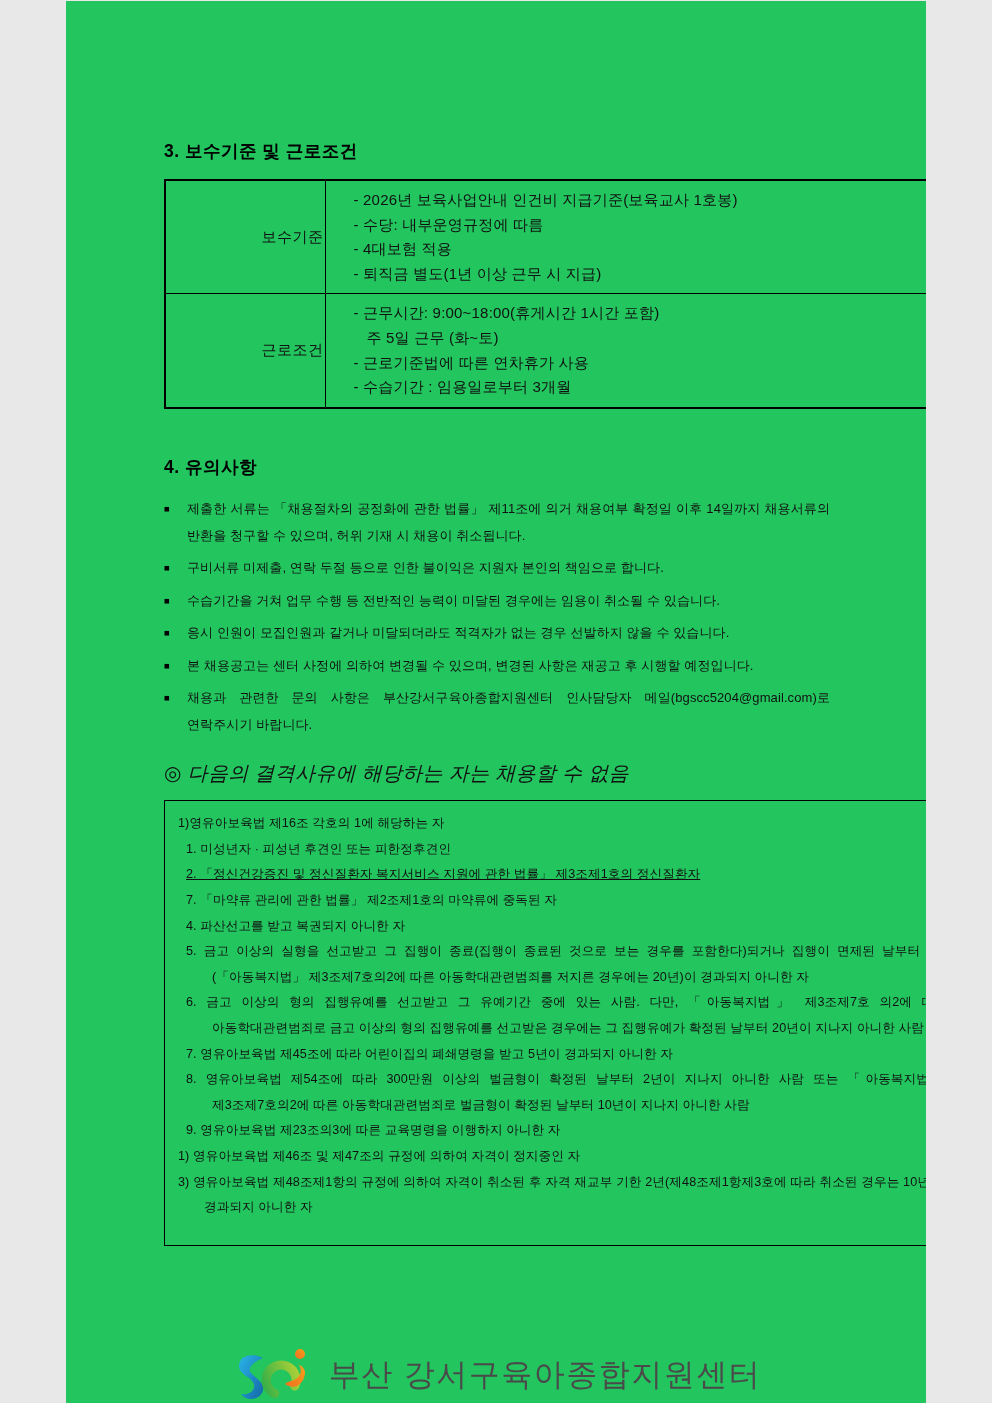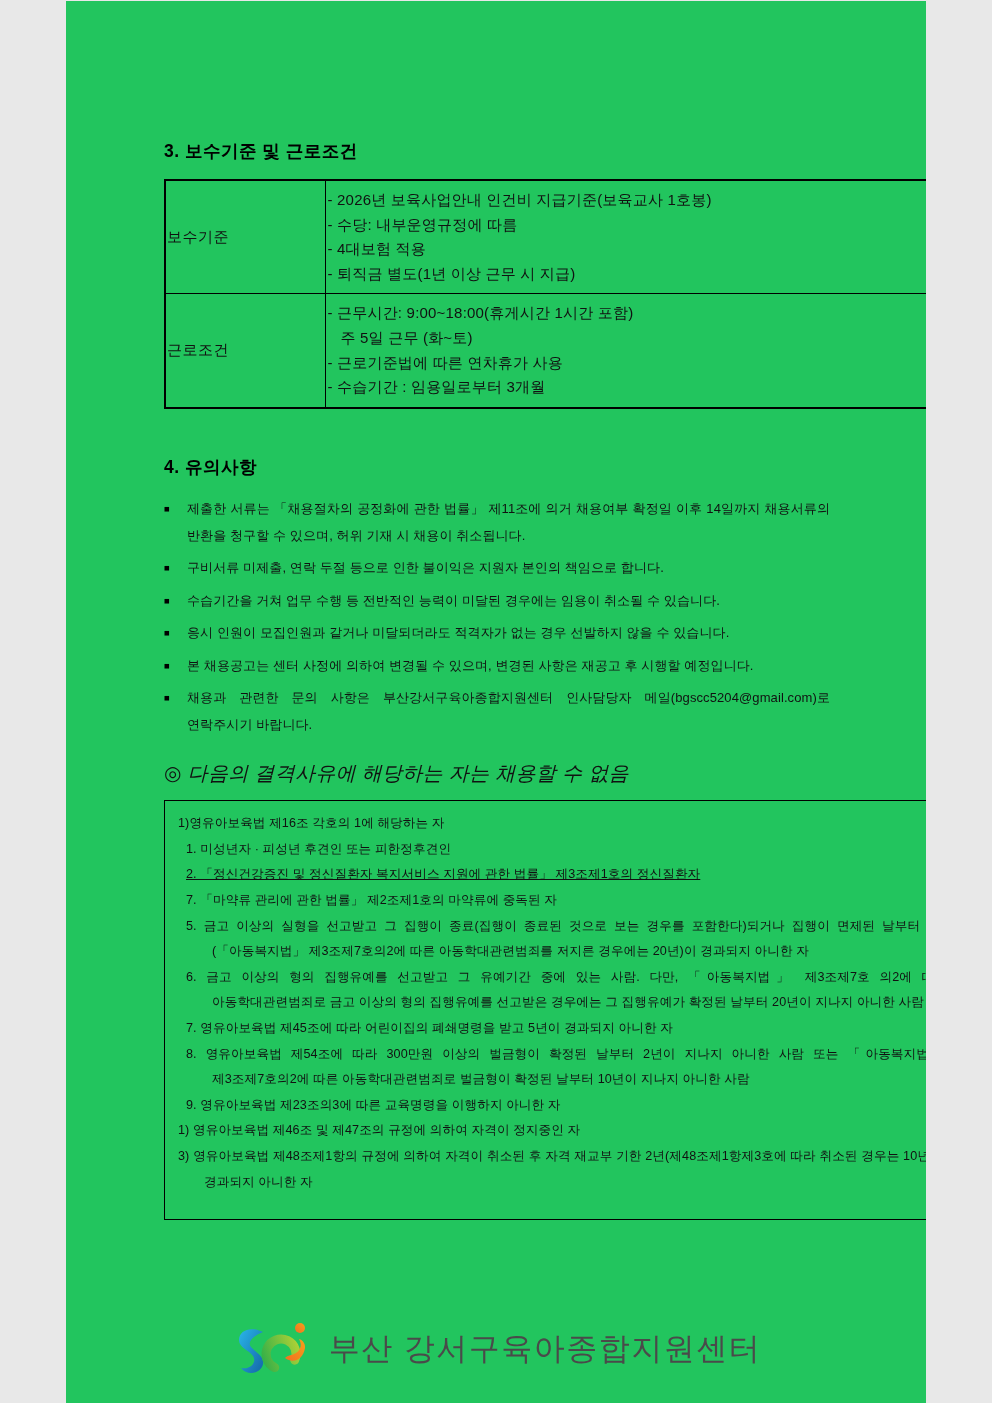--- a/index.html
+++ b/index.html
@@ -38,25 +38,25 @@
   table.pay th{
     background:#f1f1f1;
     font-weight:normal;
     height:36px;
     text-align:center;
     letter-spacing:2px;
     white-space:pre;
   }
   td.cat{
     width:160px;
-    text-align:left;
+    text-align:right;
     letter-spacing:.5px;
   }
   td.cnt{
-    padding:7px 10px 7px 2px;
+    padding:7px 10px 7px 28px;
   }
   td.cnt .ln{
     line-height:24.6px;
     letter-spacing:.2px;
     white-space:nowrap;
   }
   td.cnt .ln.cont{padding-left:13px;}
   
   .notice{margin:0 0 22px 0;}
   .bullet{
@@ -177,20 +177,21 @@
     </div>
   </div>
 
   <div class="disq-head">◎ 다음의 결격사유에 해당하는 자는 채용할 수 없음</div>
 
   <div class="disq-box">
     <div class="bl lvl0">1)영유아보육법 제16조 각호의 1에 해당하는 자</div>
     <div class="bl lvl1">1. 미성년자 · 피성년 후견인 또는 피한정후견인</div>
     <div class="bl lvl1 u">2. 「정신건강증진 및 정신질환자 복지서비스 지원에 관한 법률」 제3조제1호의 정신질환자</div>
     <div class="bl lvl1">7. 「마약류 관리에 관한 법률」 제2조제1호의 마약류에 중독된 자</div>
+    <div class="bl lvl1">4. 파산선고를 받고 복권되지 아니한 자</div>
     <div class="bl lvl1">5. 금고 이상의 실형을 선고받고 그 집행이 종료(집행이 종료된 것으로 보는 경우를 포함한다)되거나 집행이 면제된 날부터 5년(「아동복지법」 제3조제7호의2에 따른 아동학대관련범죄를 저지른 경우에는 20년)이 경과되지 아니한 자</div>
     <div class="bl lvl1">6. 금고 이상의 형의 집행유예를 선고받고 그 유예기간 중에 있는 사람. 다만, 「아동복지법」 제3조제7호 의2에 따른 아동학대관련범죄로 금고 이상의 형의 집행유예를 선고받은 경우에는 그 집행유예가 확정된 날부터 20년이 지나지 아니한 사람</div>
     <div class="bl lvl1">7. 영유아보육법 제45조에 따라 어린이집의 폐쇄명령을 받고 5년이 경과되지 아니한 자</div>
     <div class="bl lvl1">8. 영유아보육법 제54조에 따라 300만원 이상의 벌금형이 확정된 날부터 2년이 지나지 아니한 사람 또는 「아동복지법」 제3조제7호의2에 따른 아동학대관련범죄로 벌금형이 확정된 날부터 10년이 지나지 아니한 사람</div>
     <div class="bl lvl1">9. 영유아보육법 제23조의3에 따른 교육명령을 이행하지 아니한 자</div>
     <div class="bl lvl0">1) 영유아보육법 제46조 및 제47조의 규정에 의하여 자격이 정지중인 자</div>
     <div class="bl lvl0">3) 영유아보육법 제48조제1항의 규정에 의하여 자격이 취소된 후 자격 재교부 기한 2년(제48조제1항제3호에 따라 취소된 경우는 10년)이 경과되지 아니한 자</div>
   </div>
 
   <div class="footer-logo">

